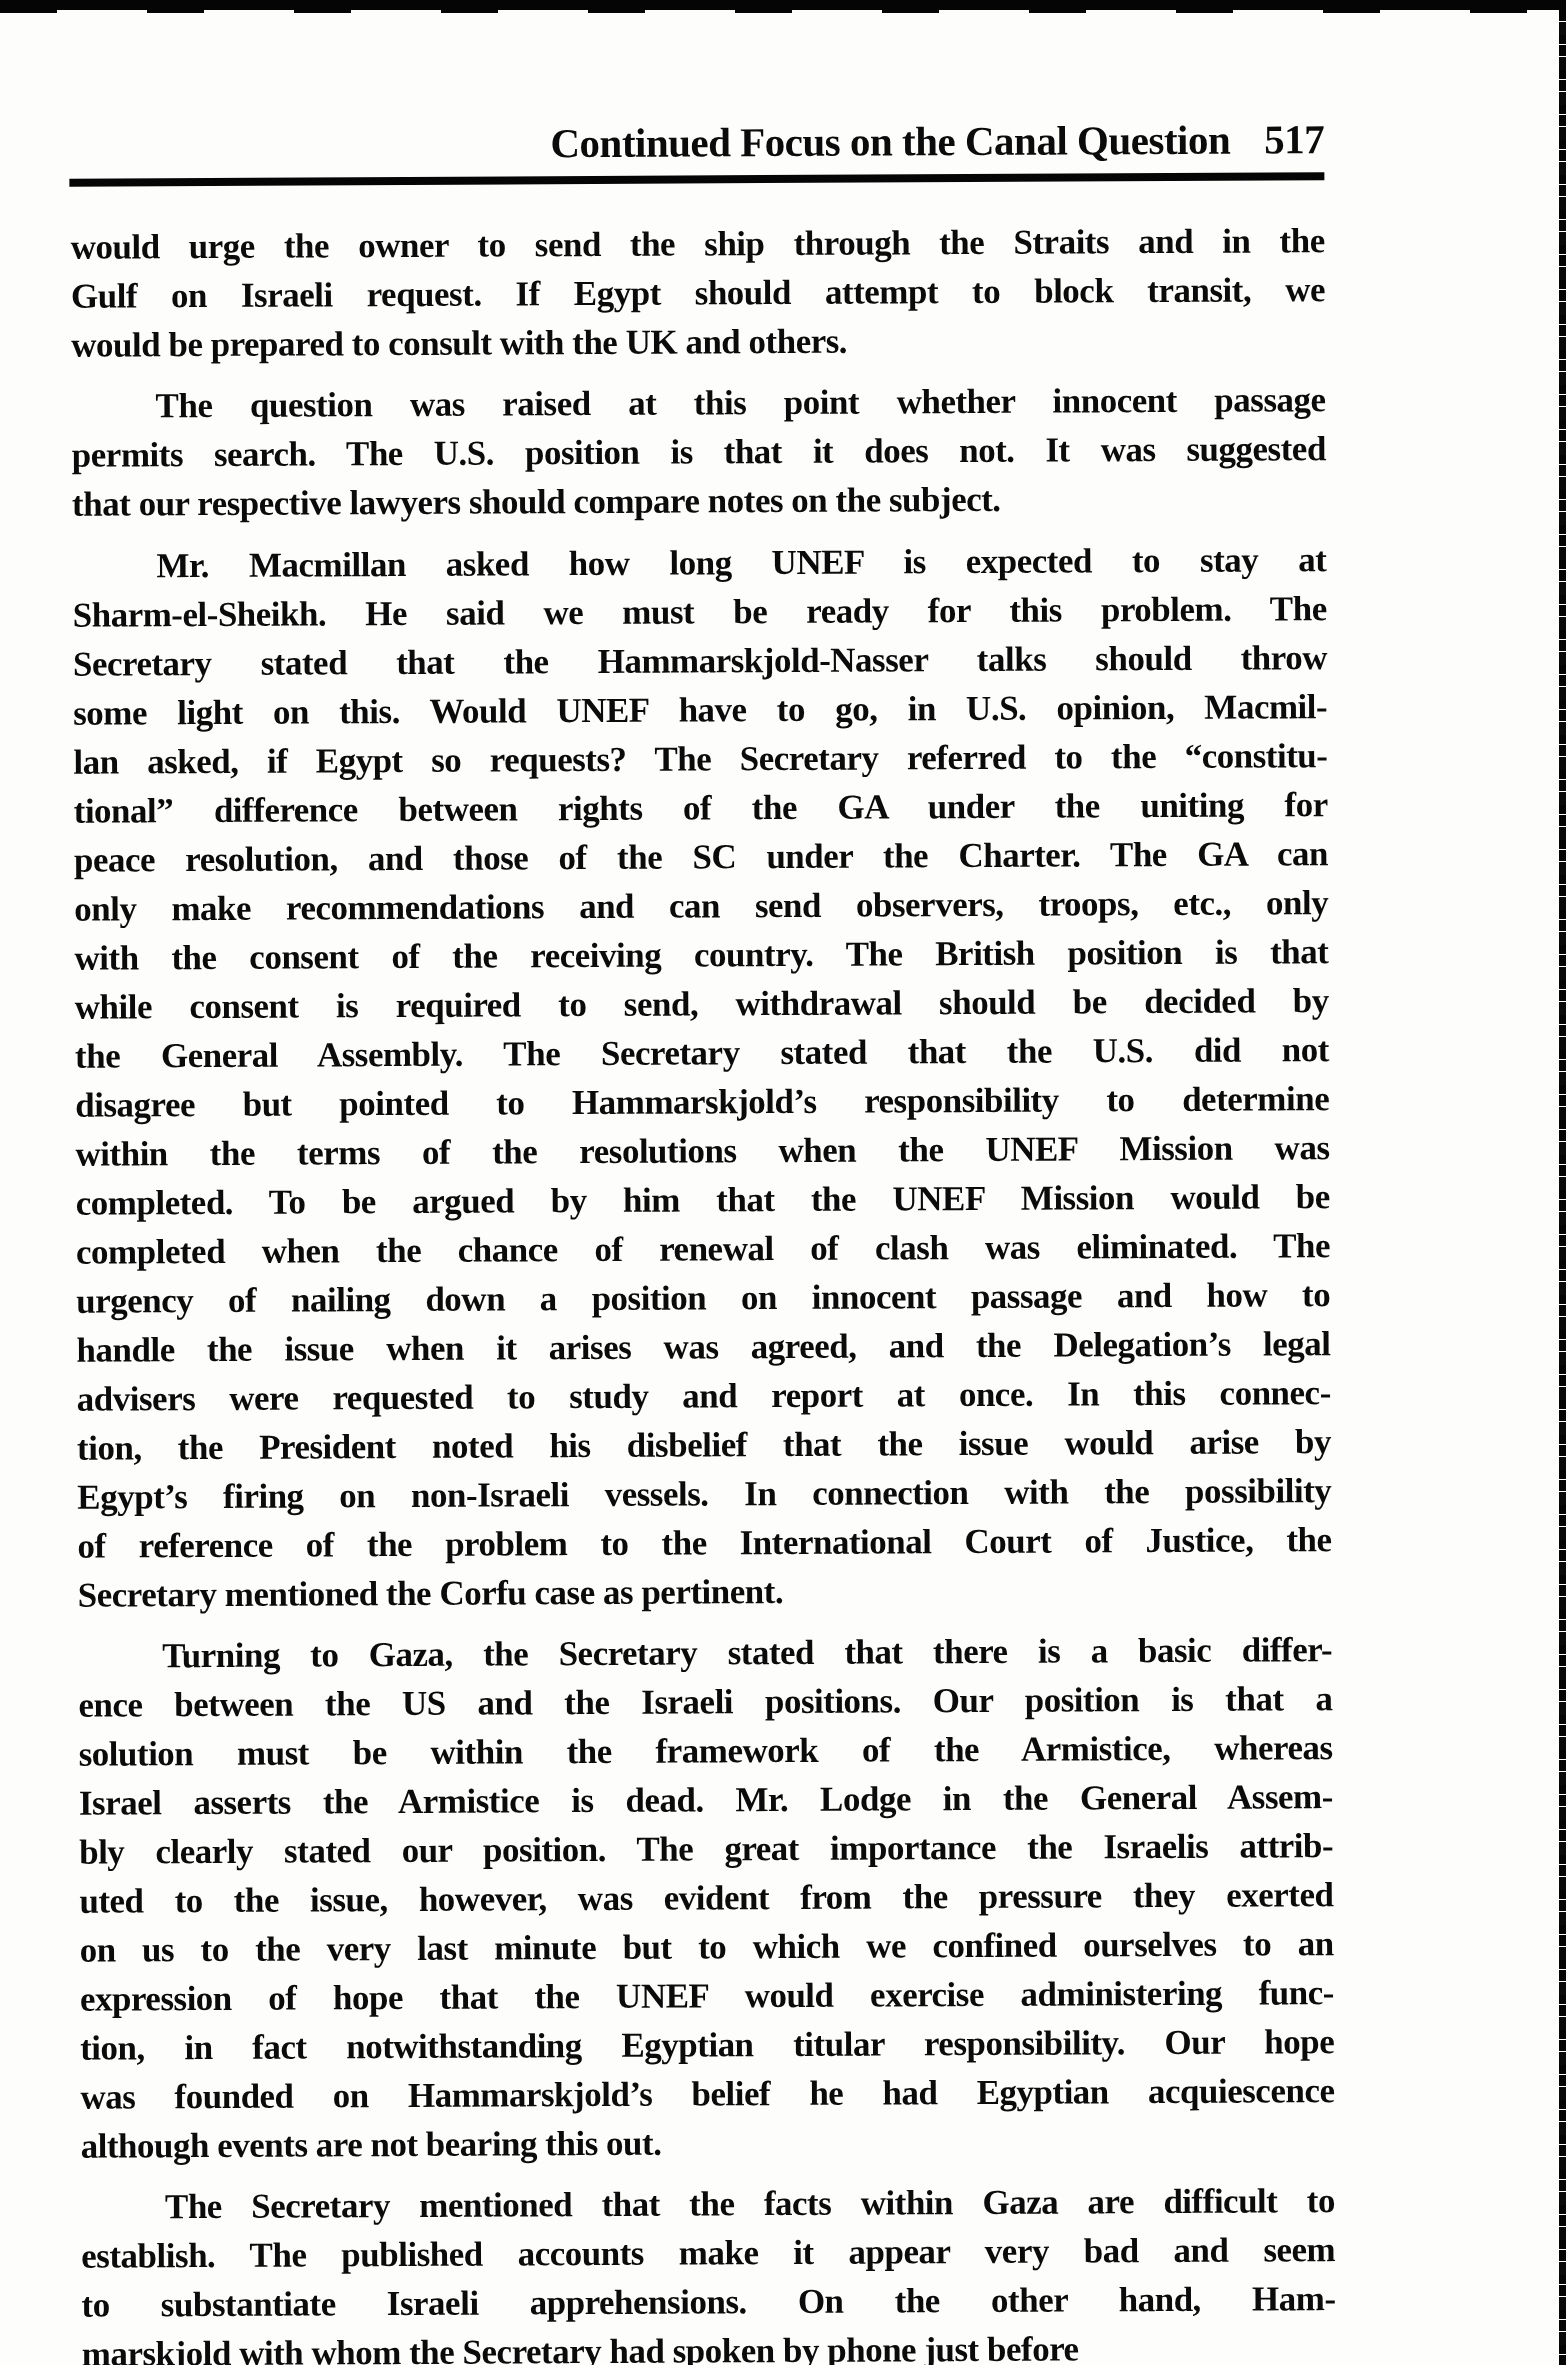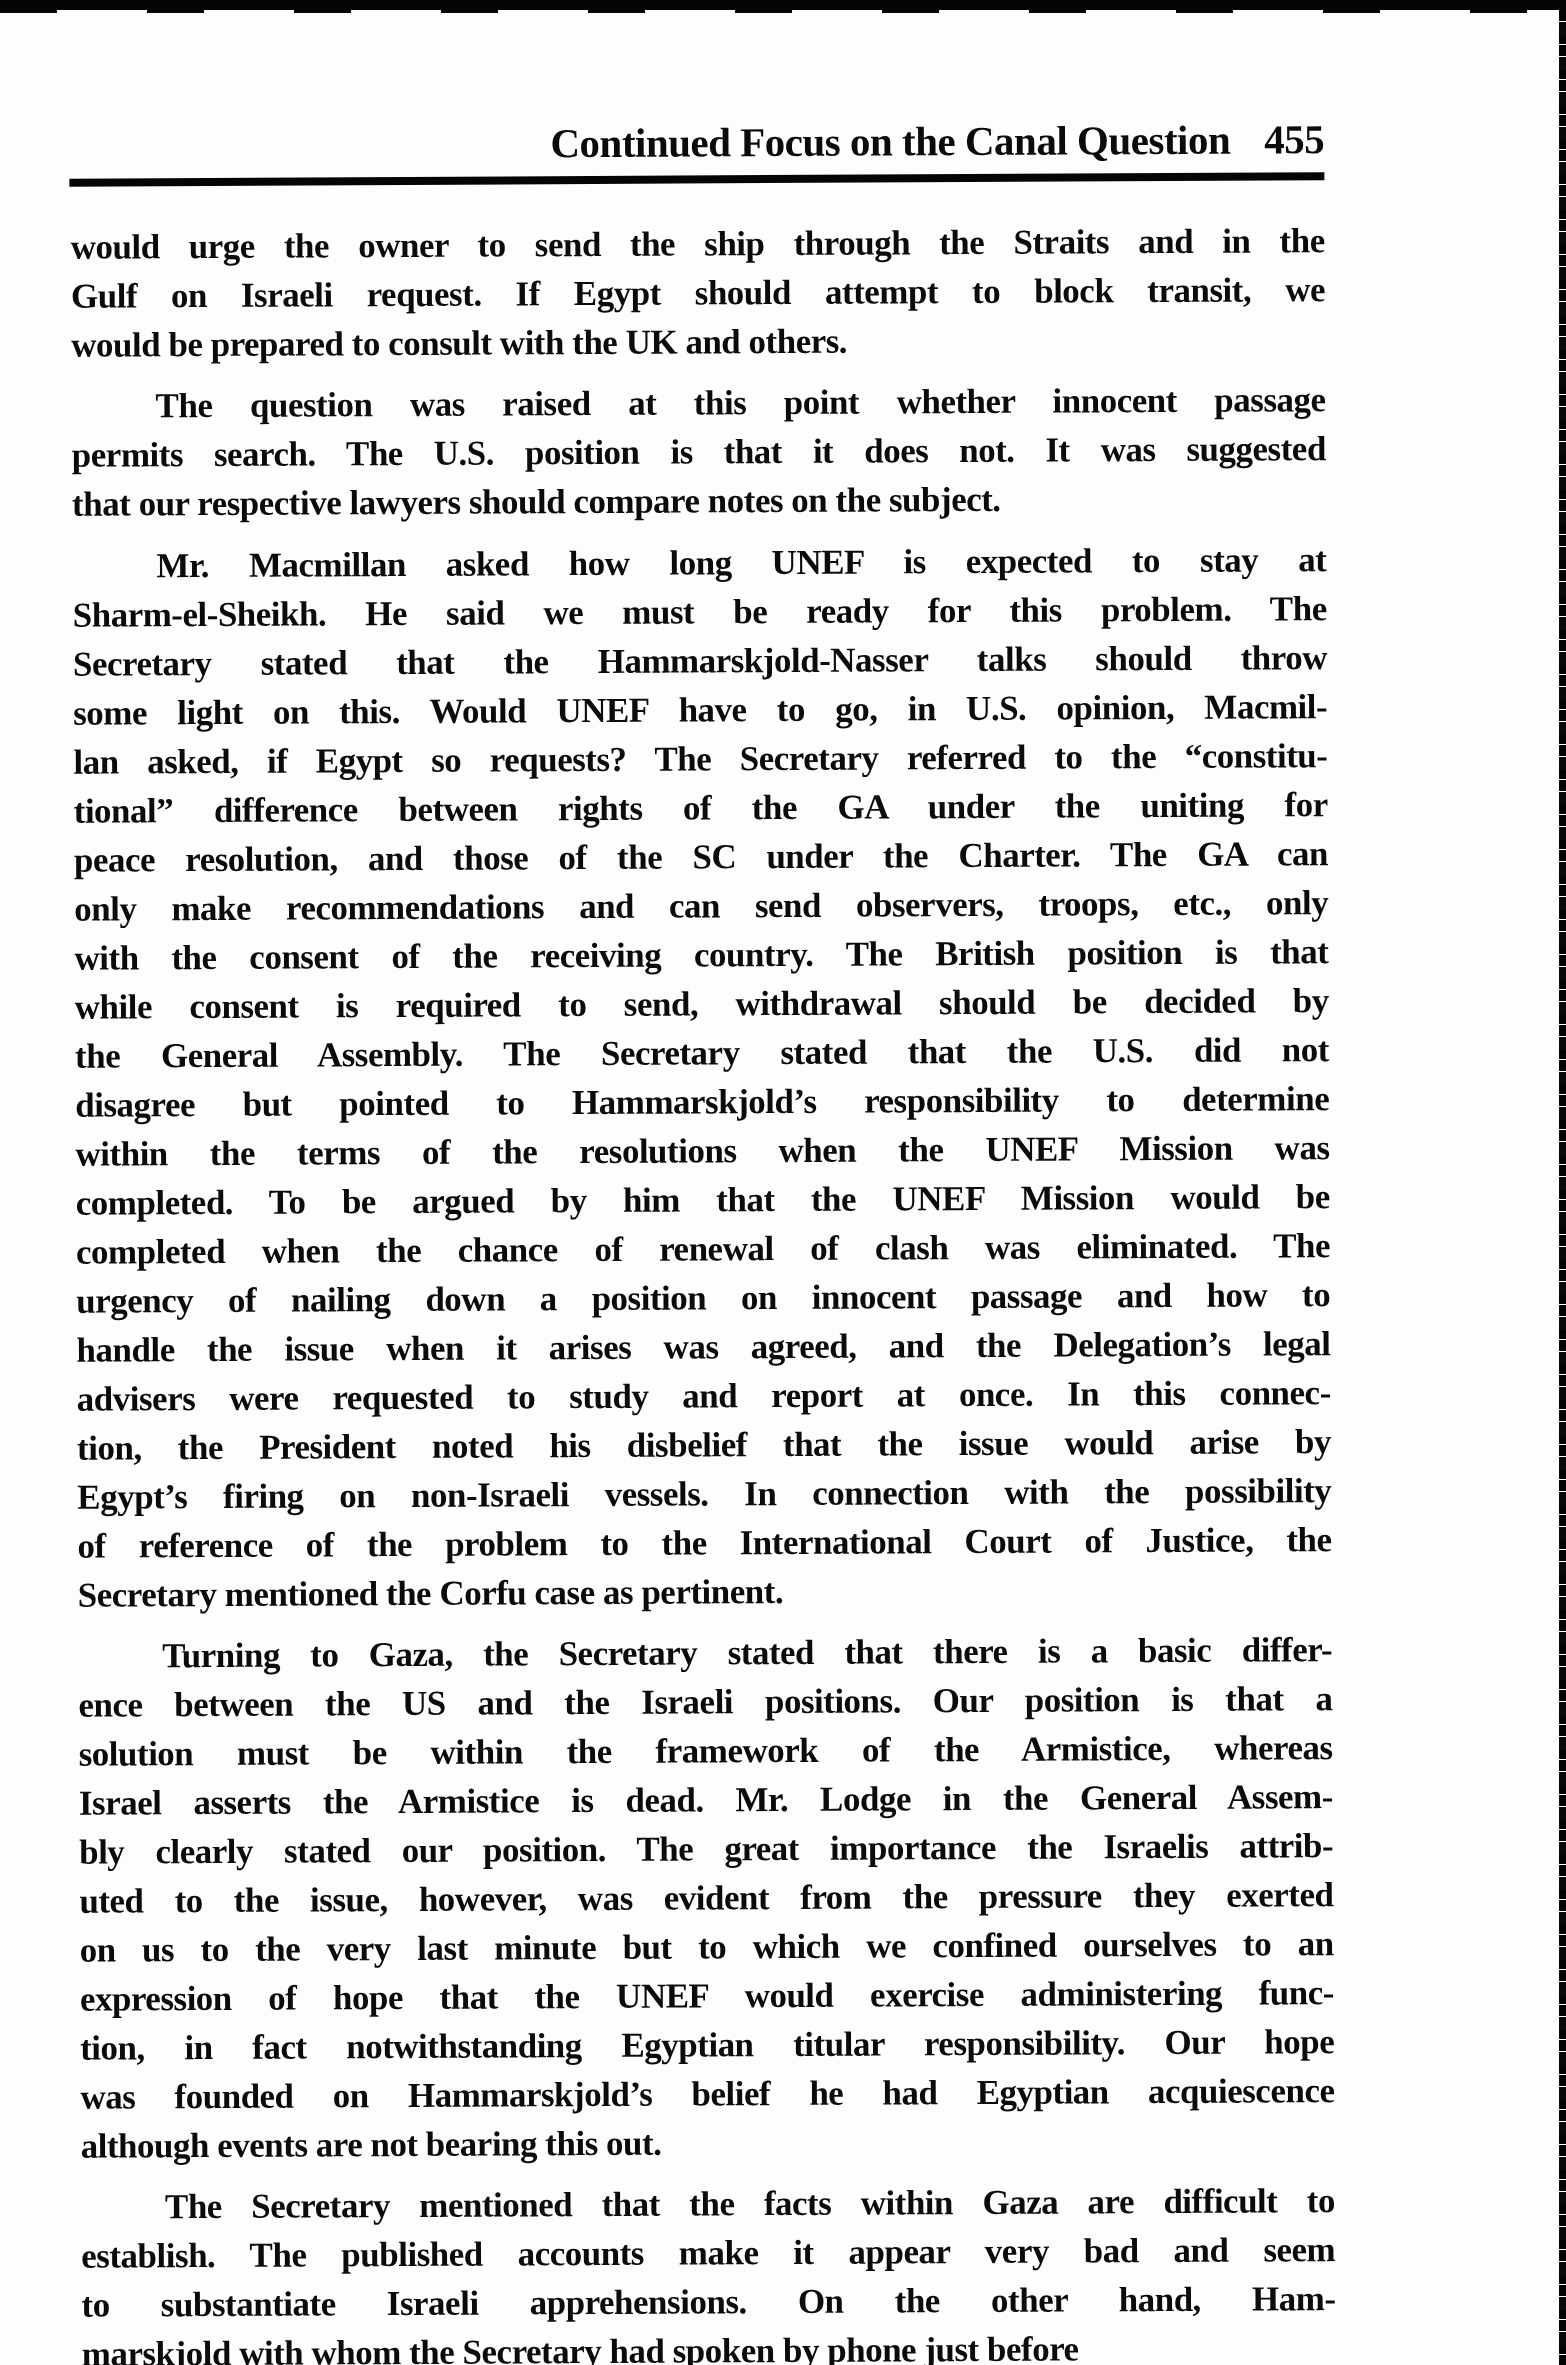--- a/index.html
+++ b/index.html
@@ -61,21 +61,21 @@
 <div class="page">
 
   <div class="top-scan-bar"></div>
   <div class="top-scan-bar-edge"></div>
   <div class="right-scan-stripe"></div>
 
   <div class="scan-skew">
 
     <div class="header-row">
       <span>Continued Focus on the Canal Question</span>
-      <span>455</span>
+      <span>517</span>
     </div>
 
     <div class="header-rule"></div>
 
     <div class="body-text">
         <div class="para">
           <div class="line">would urge the owner to send the ship through the Straits and in the</div>
           <div class="line">Gulf on Israeli request. If Egypt should attempt to block transit, we</div>
           <div class="line para-end">would be prepared to consult with the UK and others.</div>
         </div>

